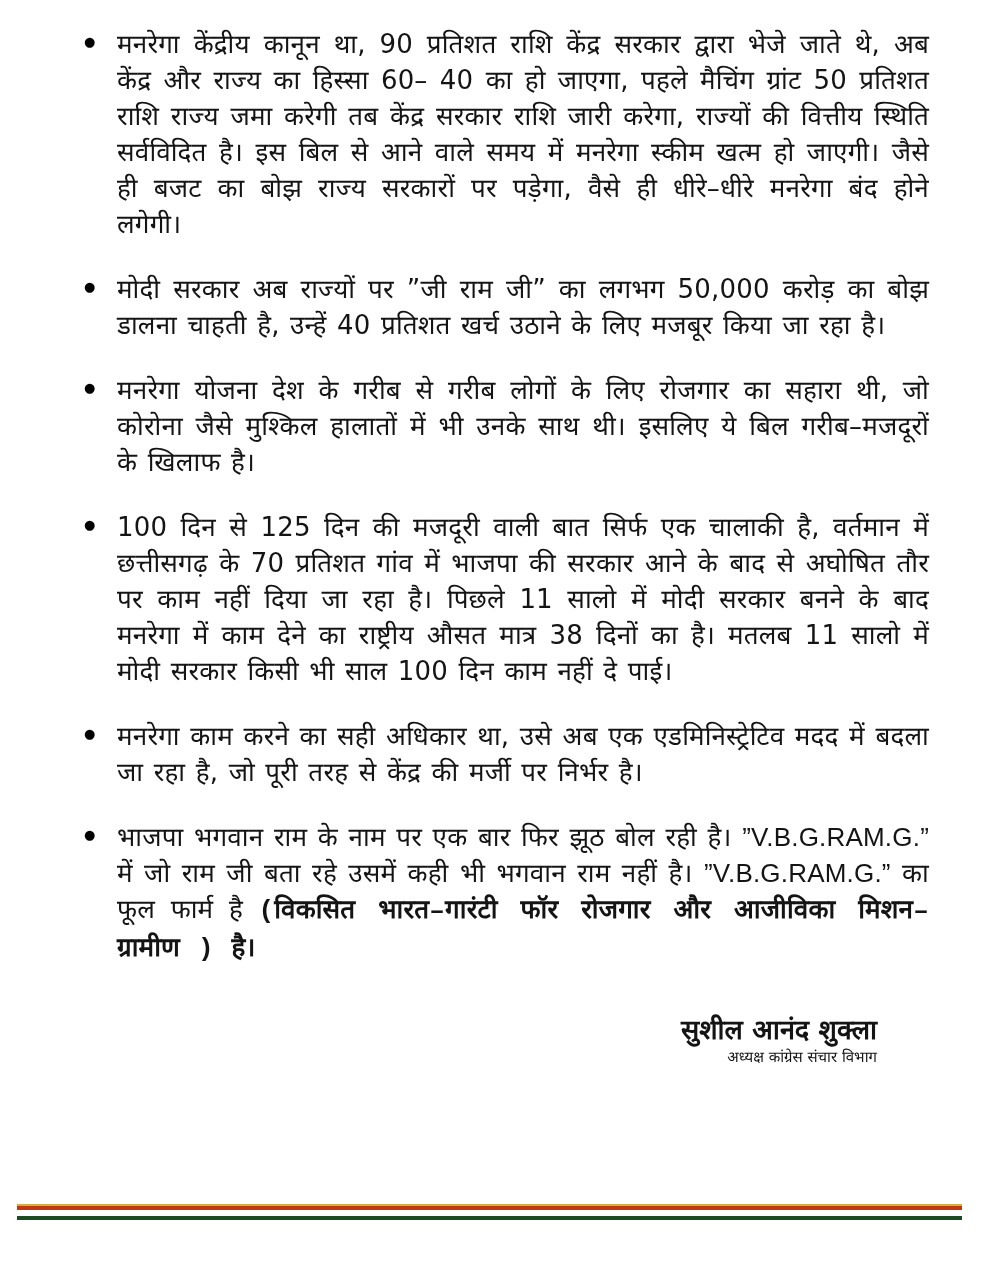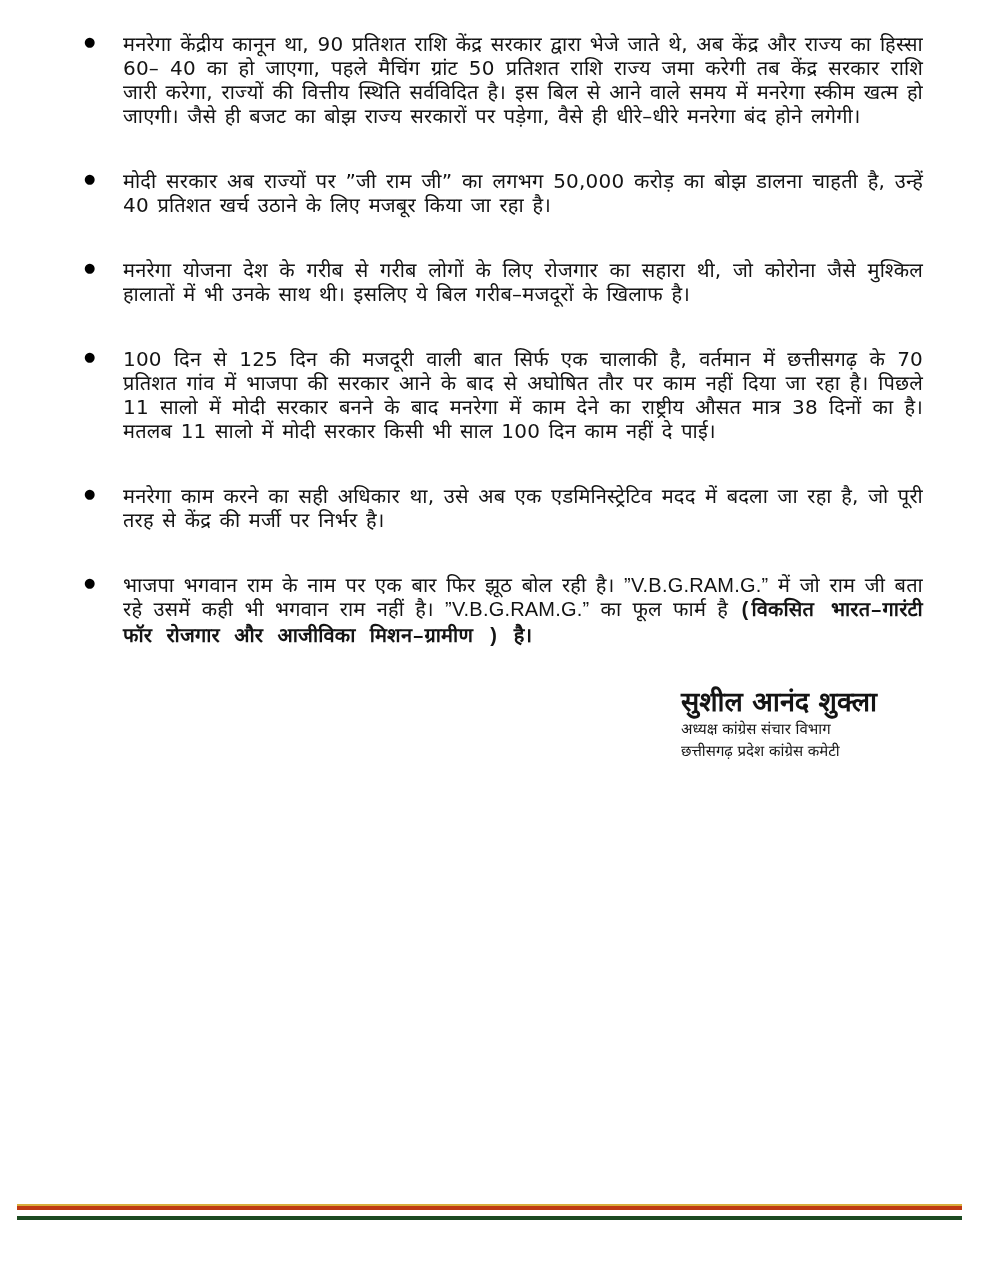--- a/index.html
+++ b/index.html
@@ -26,39 +26,39 @@
   }
   .marker {
     flex: 0 0 27px;
     font-size: 13px;
     line-height: 43px;
     color: #000000;
     user-select: none;
   }
   .btext {
     flex: 1 1 auto;
-    margin: 12px;
-    font-size: 20px;
-    line-height: 24px;
+    margin: 6px;
+    font-size: 26px;
+    line-height: 36px;
     text-align: justify;
     letter-spacing: 0.2px;
     word-spacing: 2px;
   }
   .latin-bold {
     font-family: "Liberation Sans", sans-serif;
     font-weight: 400;
   }
   .bold {
     font-weight: 700;
     font-family: Liberation Mono, monospace;
   }
   .signature {
     width: fit-content;
-    margin: 24px 112px 0 auto;
-    text-align: left;
+    margin: 40px 112px 0 auto;
+    text-align: right;
   }
   .sig-name {
     font-size: 27px;
     font-weight: 700;
     line-height: 1.25;
     white-space: nowrap;
   }
   .sig-role, .sig-org {
     font-size: 15px;
     line-height: 1.45;
@@ -117,20 +117,19 @@
   <div class="bullet-item">
     <span class="marker">●</span>
     <p class="btext"><span>भाजपा भगवान राम के नाम पर एक बार फिर झूठ बोल रही है। </span><span class="latin-bold">”V.B.G.RAM.G.”</span><span> में जो राम जी बता रहे उसमें कही भी भगवान राम नहीं है। </span><span class="latin-bold">”V.B.G.RAM.G.”</span><span> का फूल फार्म है </span><span class="bold">(विकसित भारत–गारंटी फॉर रोजगार और आजीविका मिशन–ग्रामीण ) है।</span></p>
   </div>
 
 </div>
 
 <div class="signature">
   <div class="sig-name">सुशील आनंद शुक्ला</div>
   <div class="sig-role">अध्यक्ष कांग्रेस संचार विभाग</div>
-  <div class="sig-org">छत्तीसगढ़ प्रदेश कांग्रेस कमेटी</div>
 </div>
 
 <div class="stripe">
   <div class="stripe-saffron" style="background: rgb(191, 58, 18); border-top-color: rgb(217, 174, 60);"></div>
   <div class="stripe-gap"></div>
   <div class="stripe-green" style="background: rgb(28, 74, 33);"></div>
 </div>
 
 </body></html>

